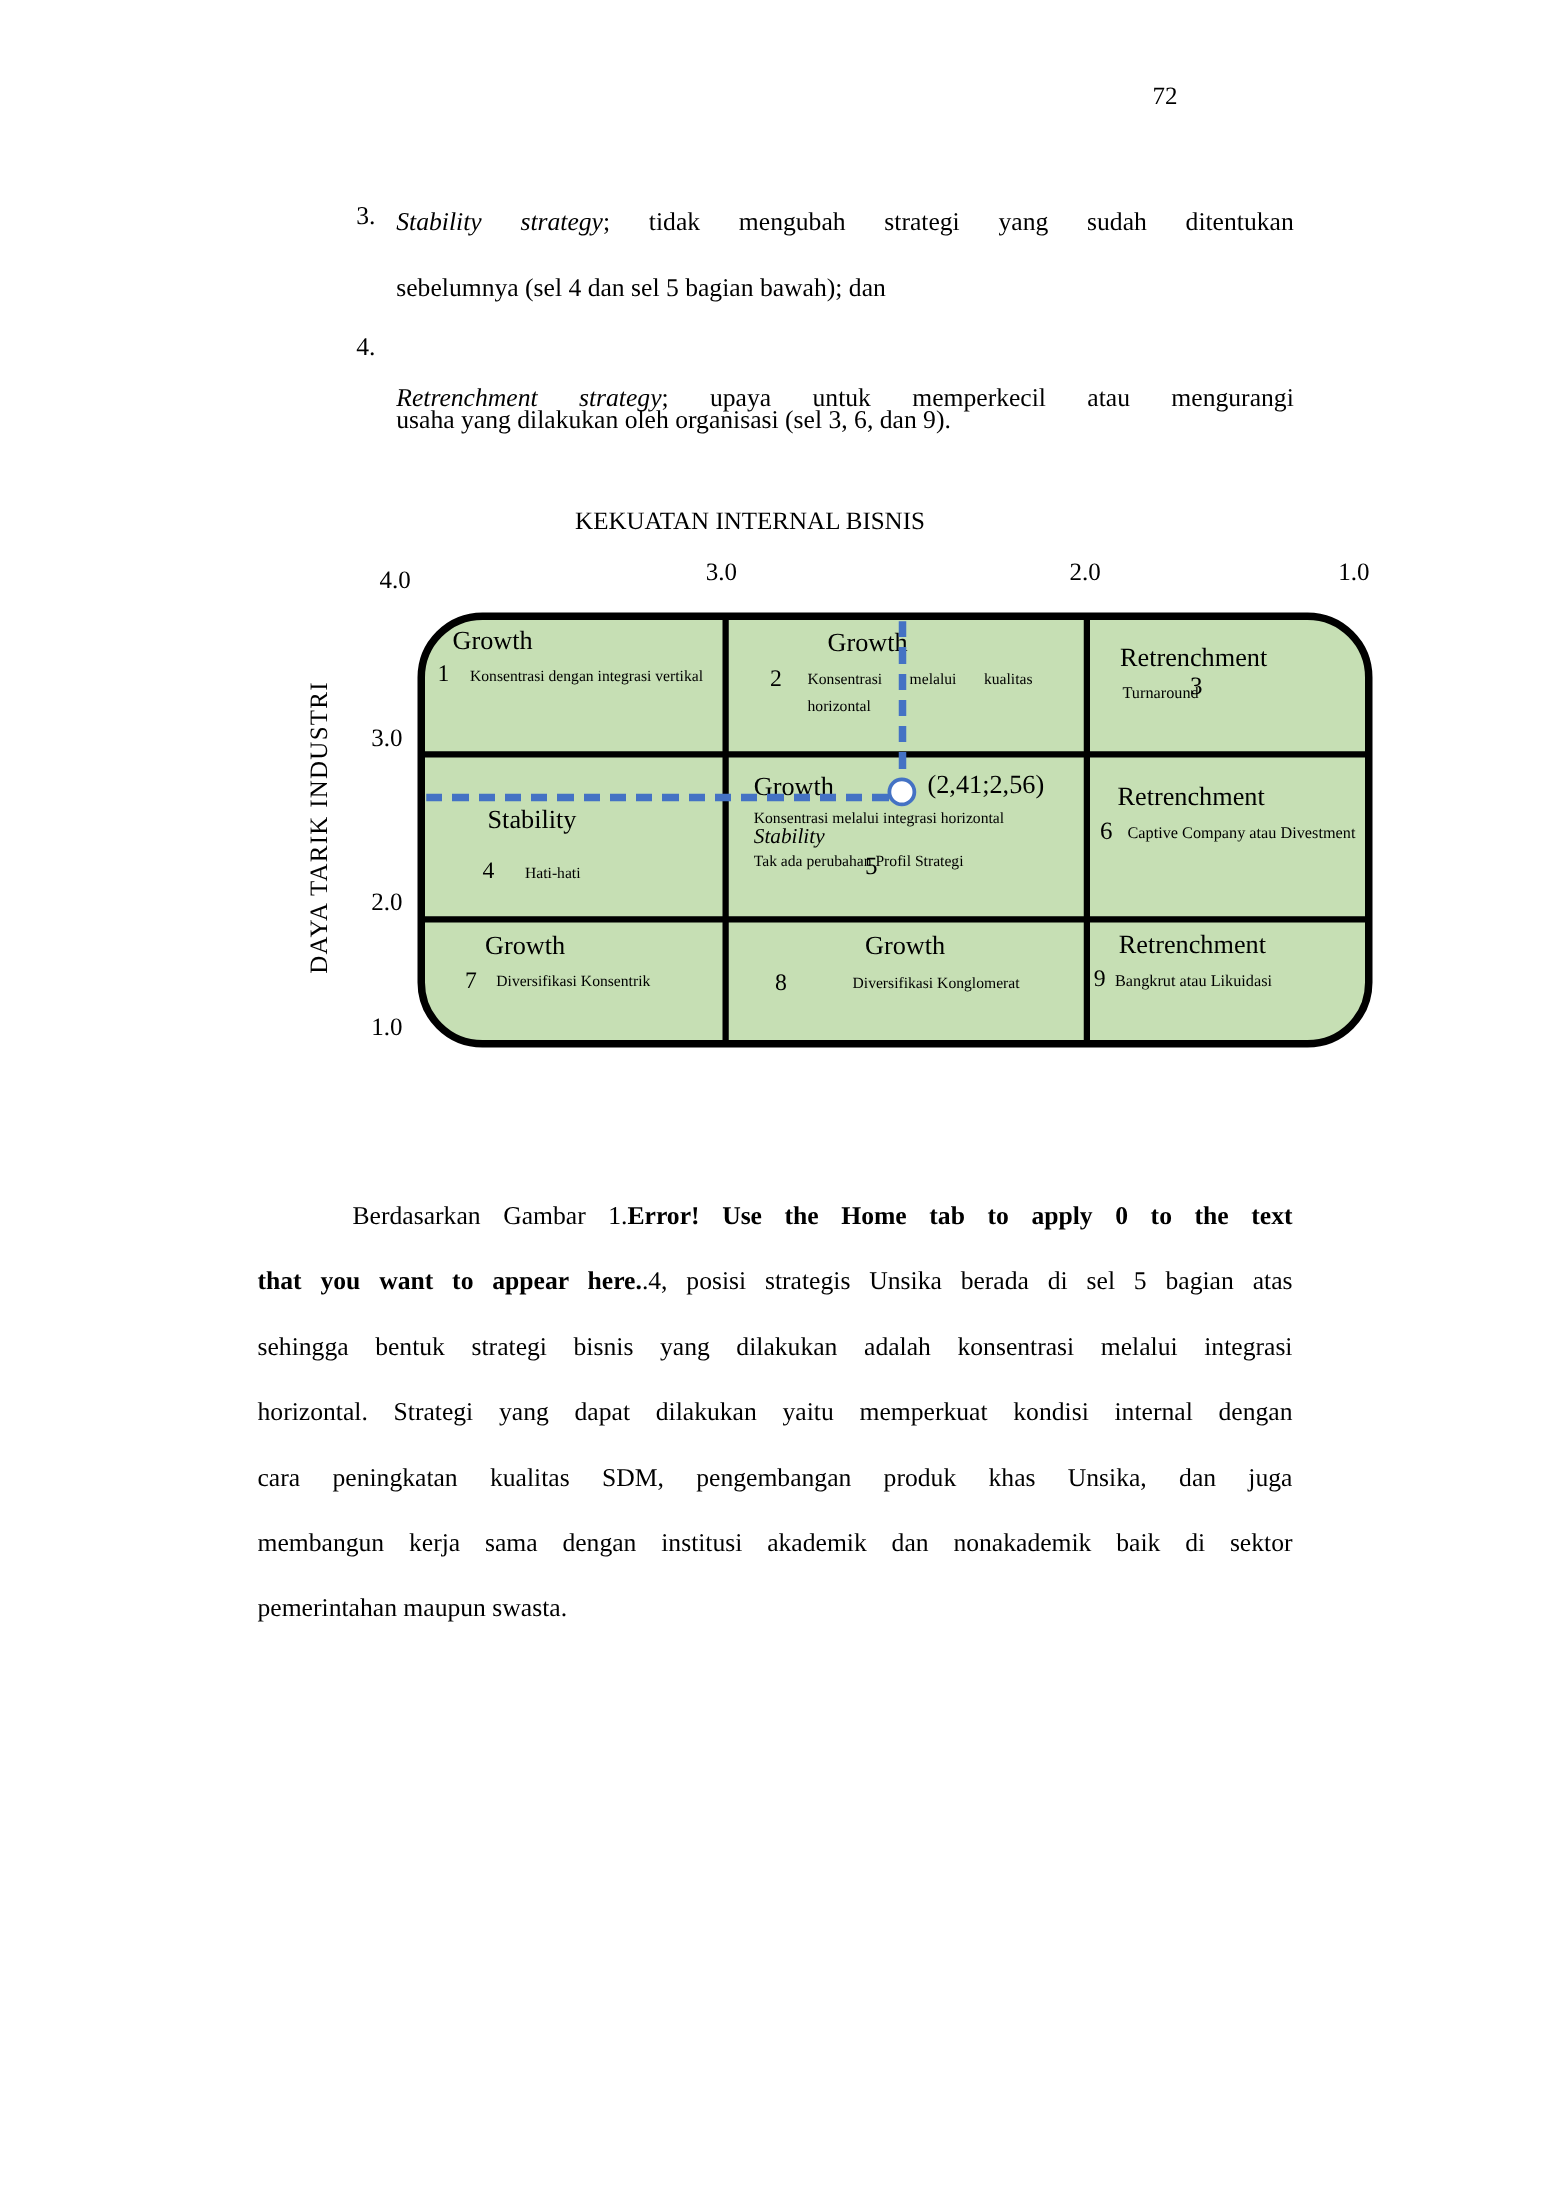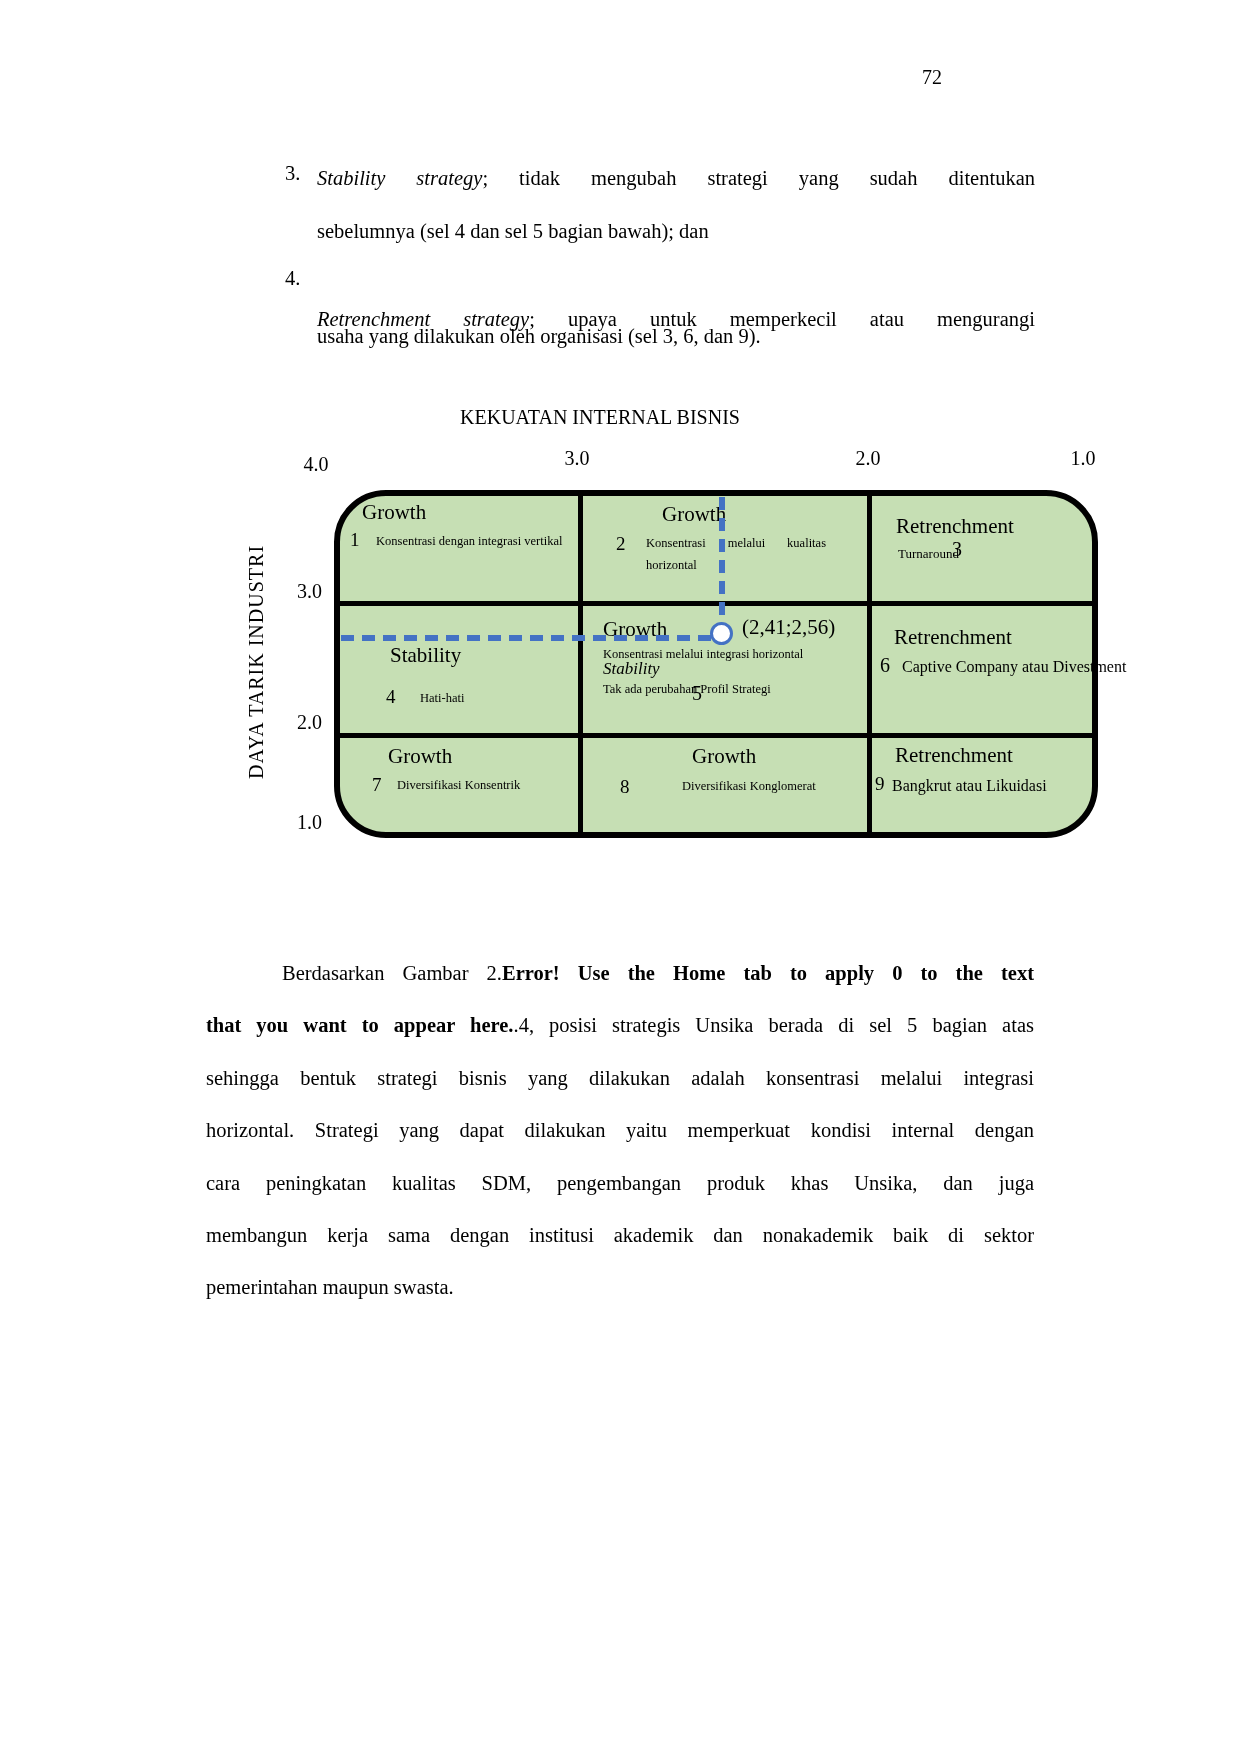--- a/index.html
+++ b/index.html
@@ -15,21 +15,21 @@
   .fig-title{font-size:20px;text-align:center;}
   .tick{font-size:20px;}
   .tick-left{text-align:right;}
   .matrix{left:334px;top:490px;width:764px;height:348px;background:#c6dfb4;
           border:6px solid #000;border-radius:52px;box-sizing:border-box;}
   .grid-v{position:absolute;top:0;width:5px;height:336px;background:#000;}
   .grid-h{position:absolute;left:0;height:5px;width:752px;background:#000;}
   .cell-head{position:absolute;font-size:21px;white-space:nowrap;}
   .cell-num{position:absolute;font-size:19px;}
   .cell-sub{position:absolute;font-size:12.5px;white-space:nowrap;}
-  .cell-sub-xs{position:absolute;font-size:16px;white-space:nowrap;}
+  .cell-sub-xs{position:absolute;font-size:13px;white-space:nowrap;}
   .dash-h{background:repeating-linear-gradient(90deg,#4472c4 0 13px,transparent 13px 21px);}
   .dash-v{background:repeating-linear-gradient(180deg,#4472c4 0 13px,transparent 13px 21px);}
   .marker-dot{width:23px;height:23px;border-radius:50%;background:#fff;border:3px solid #4472c4;box-sizing:border-box;}
   .marker-label{font-size:21px;white-space:nowrap;}
   .ylabel-inner{display:inline-block;white-space:nowrap;transform:translate(-50%,-50%) rotate(-90deg);
                 font-size:20px;letter-spacing:1px;}
   .caption-line{font-size:20px;text-align:center;white-space:nowrap;}
 </style>
 </head>
 <body>
@@ -115,21 +115,21 @@
     <div class="abs dash-v" style="left:719px;top:497px;width:6px;height:128px;"></div>
     <div class="abs dash-h" style="left:341px;top:635px;width:372px;height:6px;"></div>
     <div class="abs marker-dot" style="left:710px;top:622px;"></div>
     <div class="abs marker-label" style="left:742px;top:615px;">(2,41;2,56)</div>
   </div>
 
   <div class="abs" style="left:206px;top:866px;width:828px;">
   </div>
 
   <div class="abs" style="left:206px;top:958px;width:828px;">
-    <div class="body-line just abs" style="left:0;top:2px;width:828px;padding-left:76px;box-sizing:border-box;"><span>Berdasarkan Gambar 2.</span><span class="b">Error!  Use the Home tab to apply 0  to the text</span></div>
+    <div class="body-line just abs" style="left:0;top:2px;width:828px;padding-left:76px;box-sizing:border-box;"><span>Berdasarkan Gambar 1.</span><span class="b">Error!  Use the Home tab to apply 0  to the text</span></div>
     <div class="body-line just abs" style="left:0;top:54px;width:828px;"><span class="b">that you want to appear here.</span><span>.4, posisi strategis Unsika berada di sel 5 bagian atas</span></div>
     <div class="body-line just abs" style="left:0;top:107px;width:828px;"><span>sehingga bentuk strategi bisnis yang dilakukan adalah konsentrasi melalui integrasi</span></div>
     <div class="body-line just abs" style="left:0;top:159px;width:828px;"><span>horizontal. Strategi yang dapat dilakukan yaitu memperkuat kondisi internal dengan</span></div>
     <div class="body-line just abs" style="left:0;top:212px;width:828px;"><span>cara peningkatan kualitas SDM, pengembangan produk khas Unsika, dan juga</span></div>
     <div class="body-line just abs" style="left:0;top:264px;width:828px;"><span>membangun kerja sama dengan institusi akademik dan nonakademik baik di sektor</span></div>
     <div class="body-line abs" style="left:0;top:316px;width:828px;"><span>pemerintahan maupun swasta.</span></div>
   </div>
 
 </div>
 

